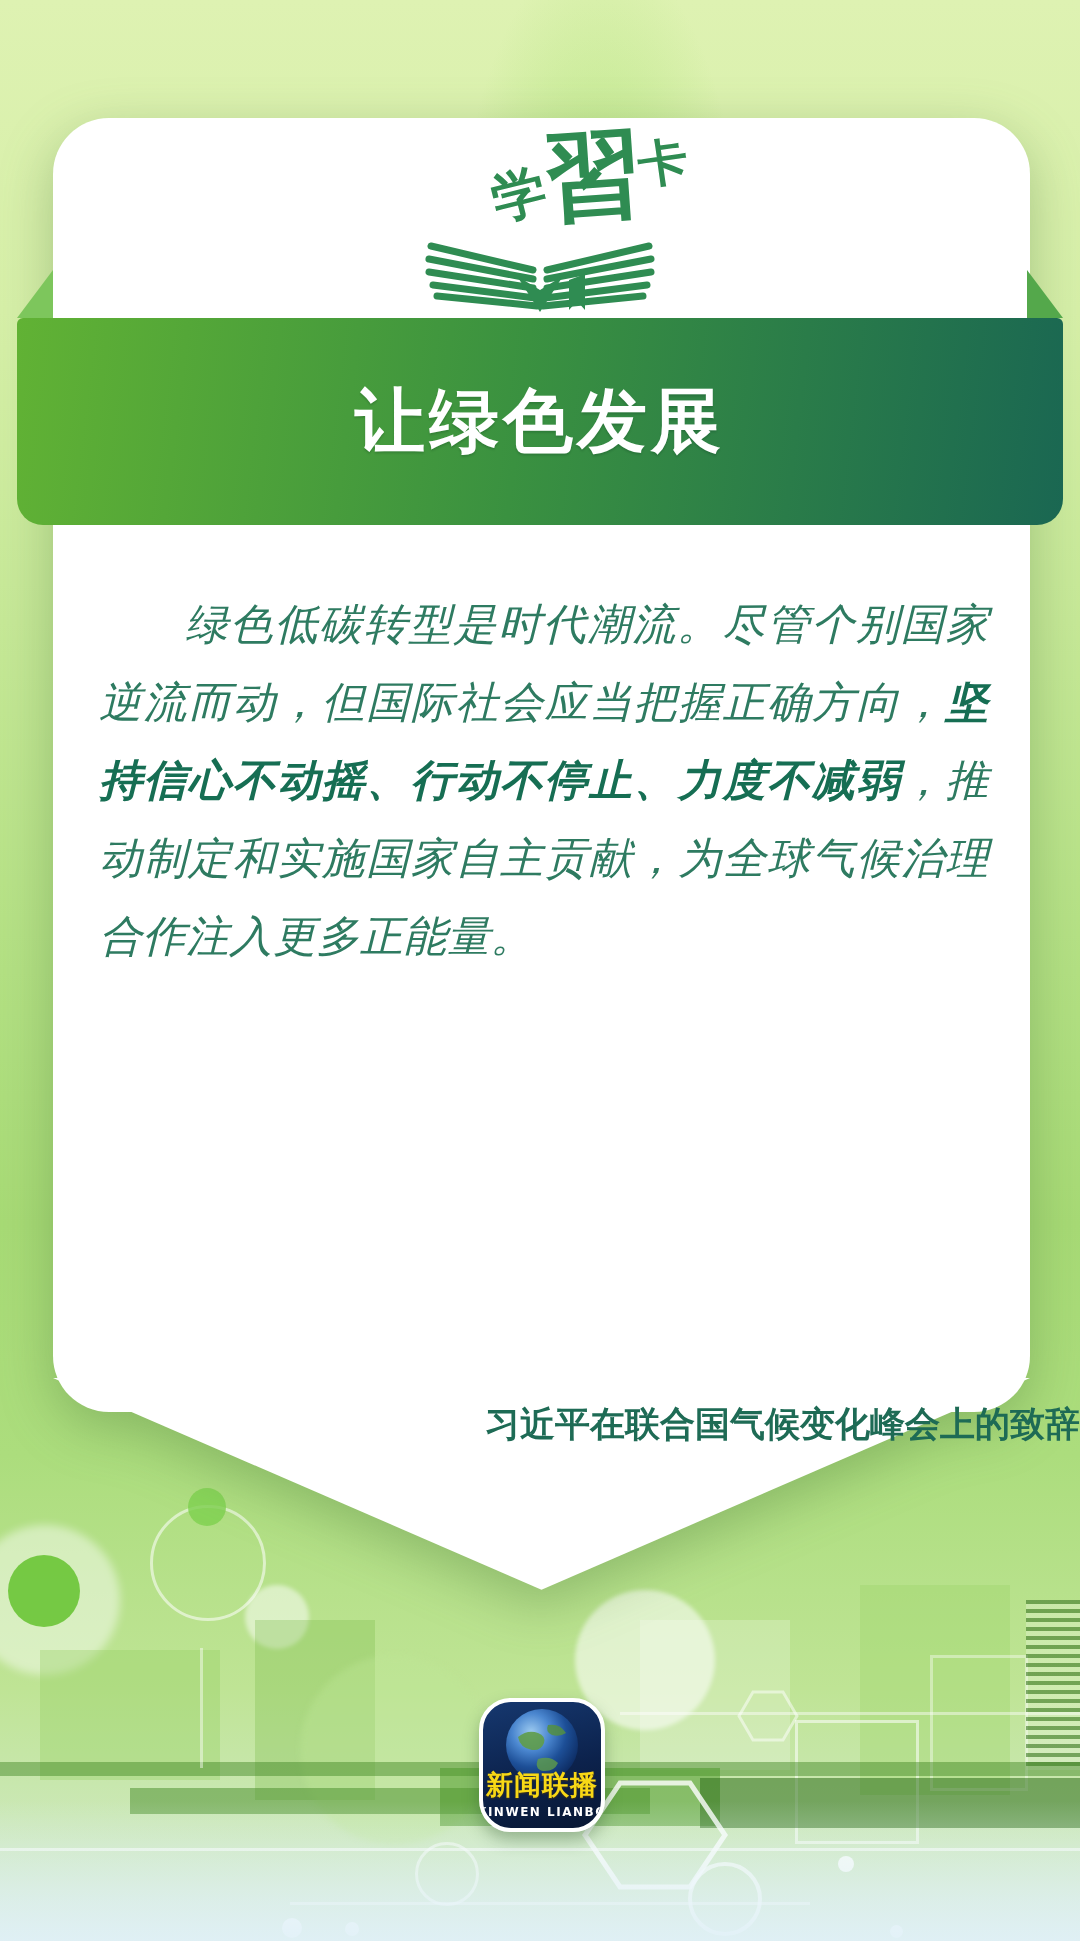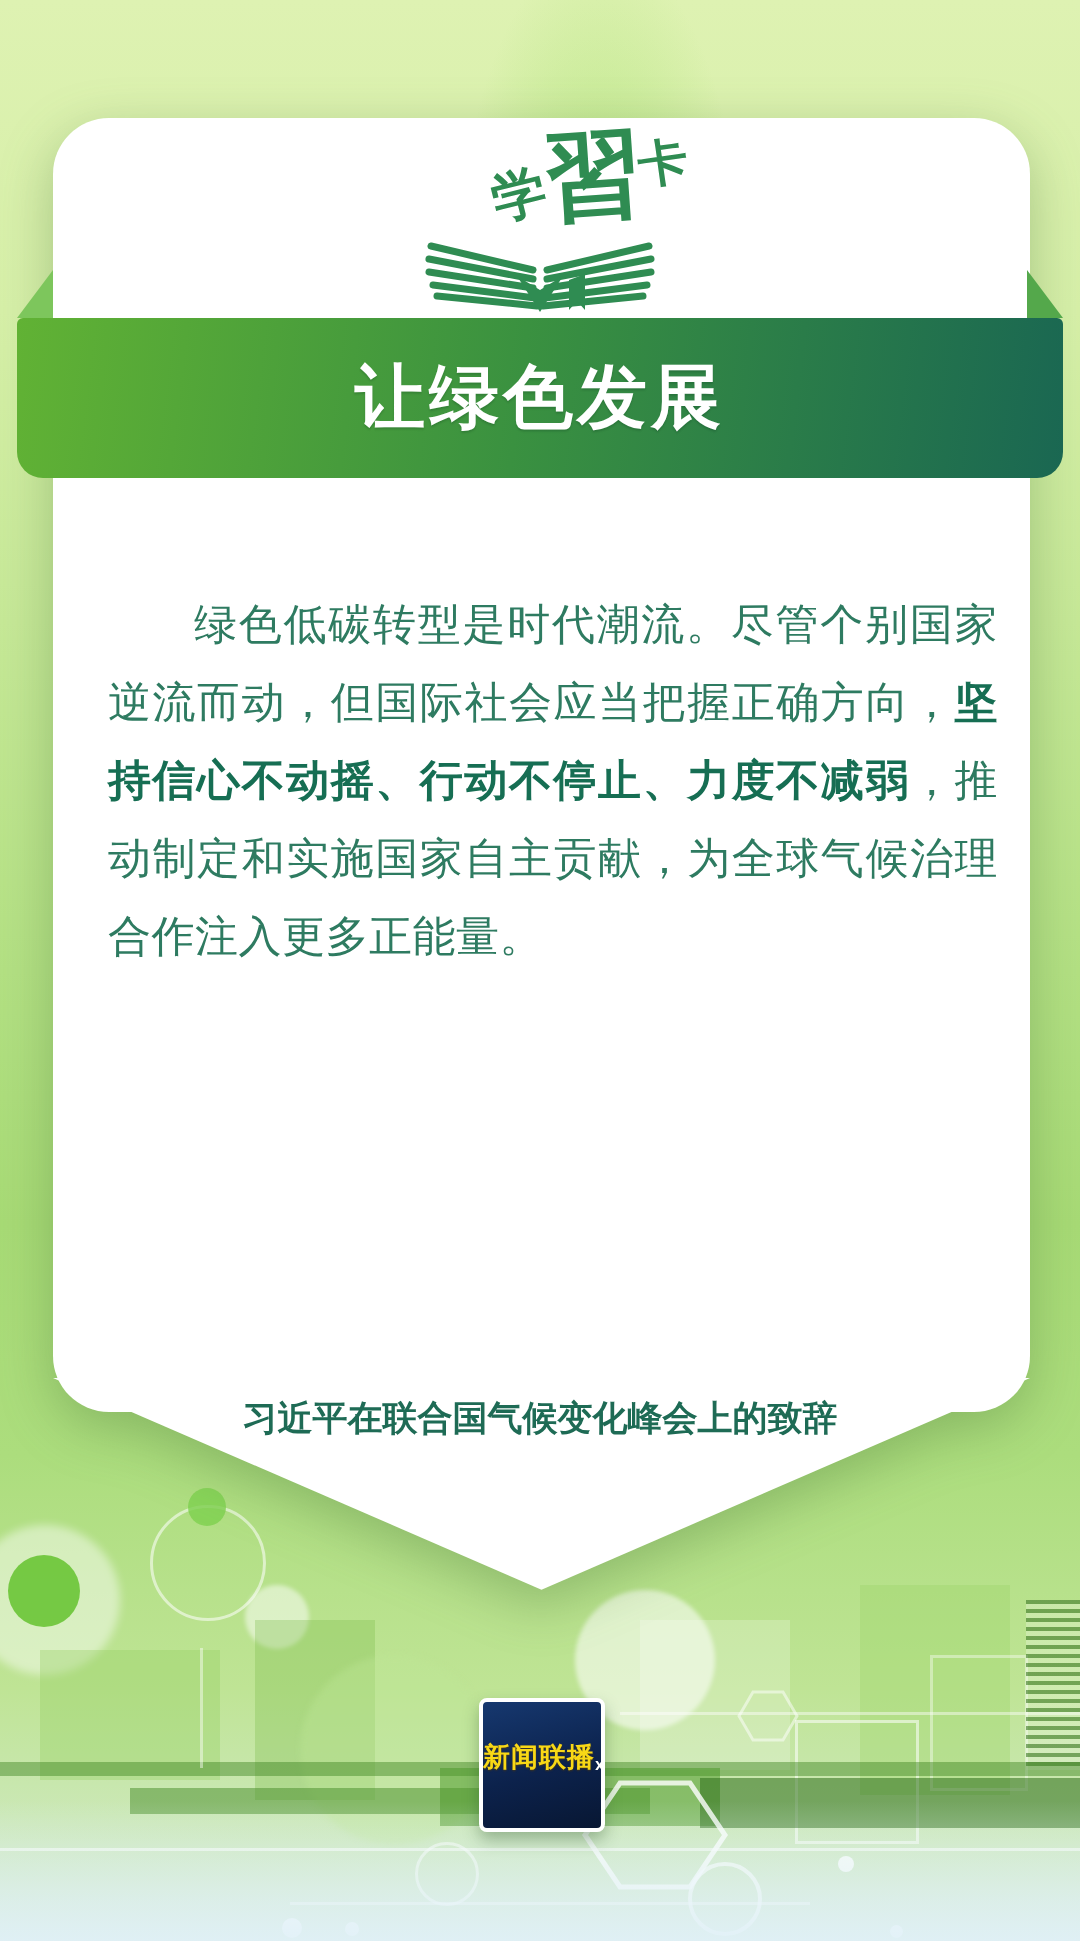--- a/index.html
+++ b/index.html
@@ -22,44 +22,44 @@
   .card-v{position:absolute;left:53px;top:1378px;width:977px;height:216px;background:#ffffff;
     clip-path:polygon(0 0,50% 98%,100% 0);}
   
   .xuexika{position:absolute;left:380px;top:128px;width:320px;height:190px;z-index:6;}
   .xk-char{position:absolute;color:#2f8c52;font-weight:900;line-height:1;}
   .xk-xue{left:112px;top:40px;font-size:54px;transform:rotate(-14deg);}
   .xk-xi{left:164px;top:-2px;font-size:98px;transform:rotate(-4deg);}
   .xk-ka{left:258px;top:10px;font-size:50px;transform:rotate(-8deg);}
   .xk-book{position:absolute;left:50%;top:98px;transform:translateX(-50%);}
   
-  .banner{position:absolute;left:17px;top:318px;width:1046px;height:160px;z-index:5;
+  .banner{position:absolute;left:17px;top:318px;width:1046px;height:207px;z-index:5;
     background:linear-gradient(97deg,#61b234 0%,#3a9140 48%,#1a6752 100%);
     border-radius:6px 6px 26px 26px;
     display:flex;flex-direction:column;align-items:center;justify-content:center;gap:16px;}
   .fold{position:absolute;width:36px;height:48px;top:270px;z-index:4;}
   .fold-left{left:17px;background:#7dc65c;clip-path:polygon(100% 0,100% 100%,0 100%);}
   .fold-right{left:1027px;background:#54a84b;clip-path:polygon(0 0,0 100%,100% 100%);}
   .banner-line{color:#ffffff;font-weight:900;font-size:70px;line-height:1.02;letter-spacing:4px;
     text-shadow:0 2px 2px rgba(0,40,20,.18);white-space:nowrap;}
   
-  .body-text{position:absolute;left:108px;top:585px;width:890px;z-index:6;}
+  .body-text{position:absolute;left:99px;top:585px;width:890px;z-index:6;font-style:italic;}
   .para{margin:0 0 74px 0;font-size:43px;line-height:78px;color:#2e7b61;
     text-align:justify;text-indent:2em;letter-spacing:.5px;}
   .para .b{font-weight:900;color:#166e53;}
   
   .quote-meta{position:absolute;left:0;top:1394px;width:1080px;text-align:center;z-index:6;}
   .quote-date{font-size:34px;font-weight:900;color:#1e6b55;line-height:1.4;}
-  .quote-attrib{font-size:35px;font-weight:900;color:#1e6b55;line-height:1.4;}
+  .quote-attrib{font-size:35px;font-weight:900;color:#1e6b55;line-height:1.4;margin-top:6px;text-align:right;}
   
   .badge{position:absolute;left:479px;top:1698px;width:118px;height:126px;z-index:8;
-    border:4px solid #ffffff;border-radius:8px;overflow:hidden;
+    border:4px solid #ffffff;border-radius:32px;overflow:hidden;
     background:linear-gradient(165deg,#16386f 0%,#0c224c 55%,#081733 100%);
     box-shadow:0 8px 16px rgba(40,80,40,.35);
-    display:flex;flex-direction:row;align-items:center;}
+    display:flex;flex-direction:column;align-items:center;}
   .badge-earth{margin-top:5px;}
   .badge-title{margin-top:-16px;font-size:27px;font-weight:900;color:#f8d816;letter-spacing:1px;
     text-shadow:0 1px 2px rgba(90,60,0,.7);white-space:nowrap;}
   .badge-sub{margin-top:2px;font-size:12px;font-weight:700;color:#ffffff;letter-spacing:1.5px;white-space:nowrap;}
 </style>
 </head>
 <body>
 
 <div class="poster">
 

